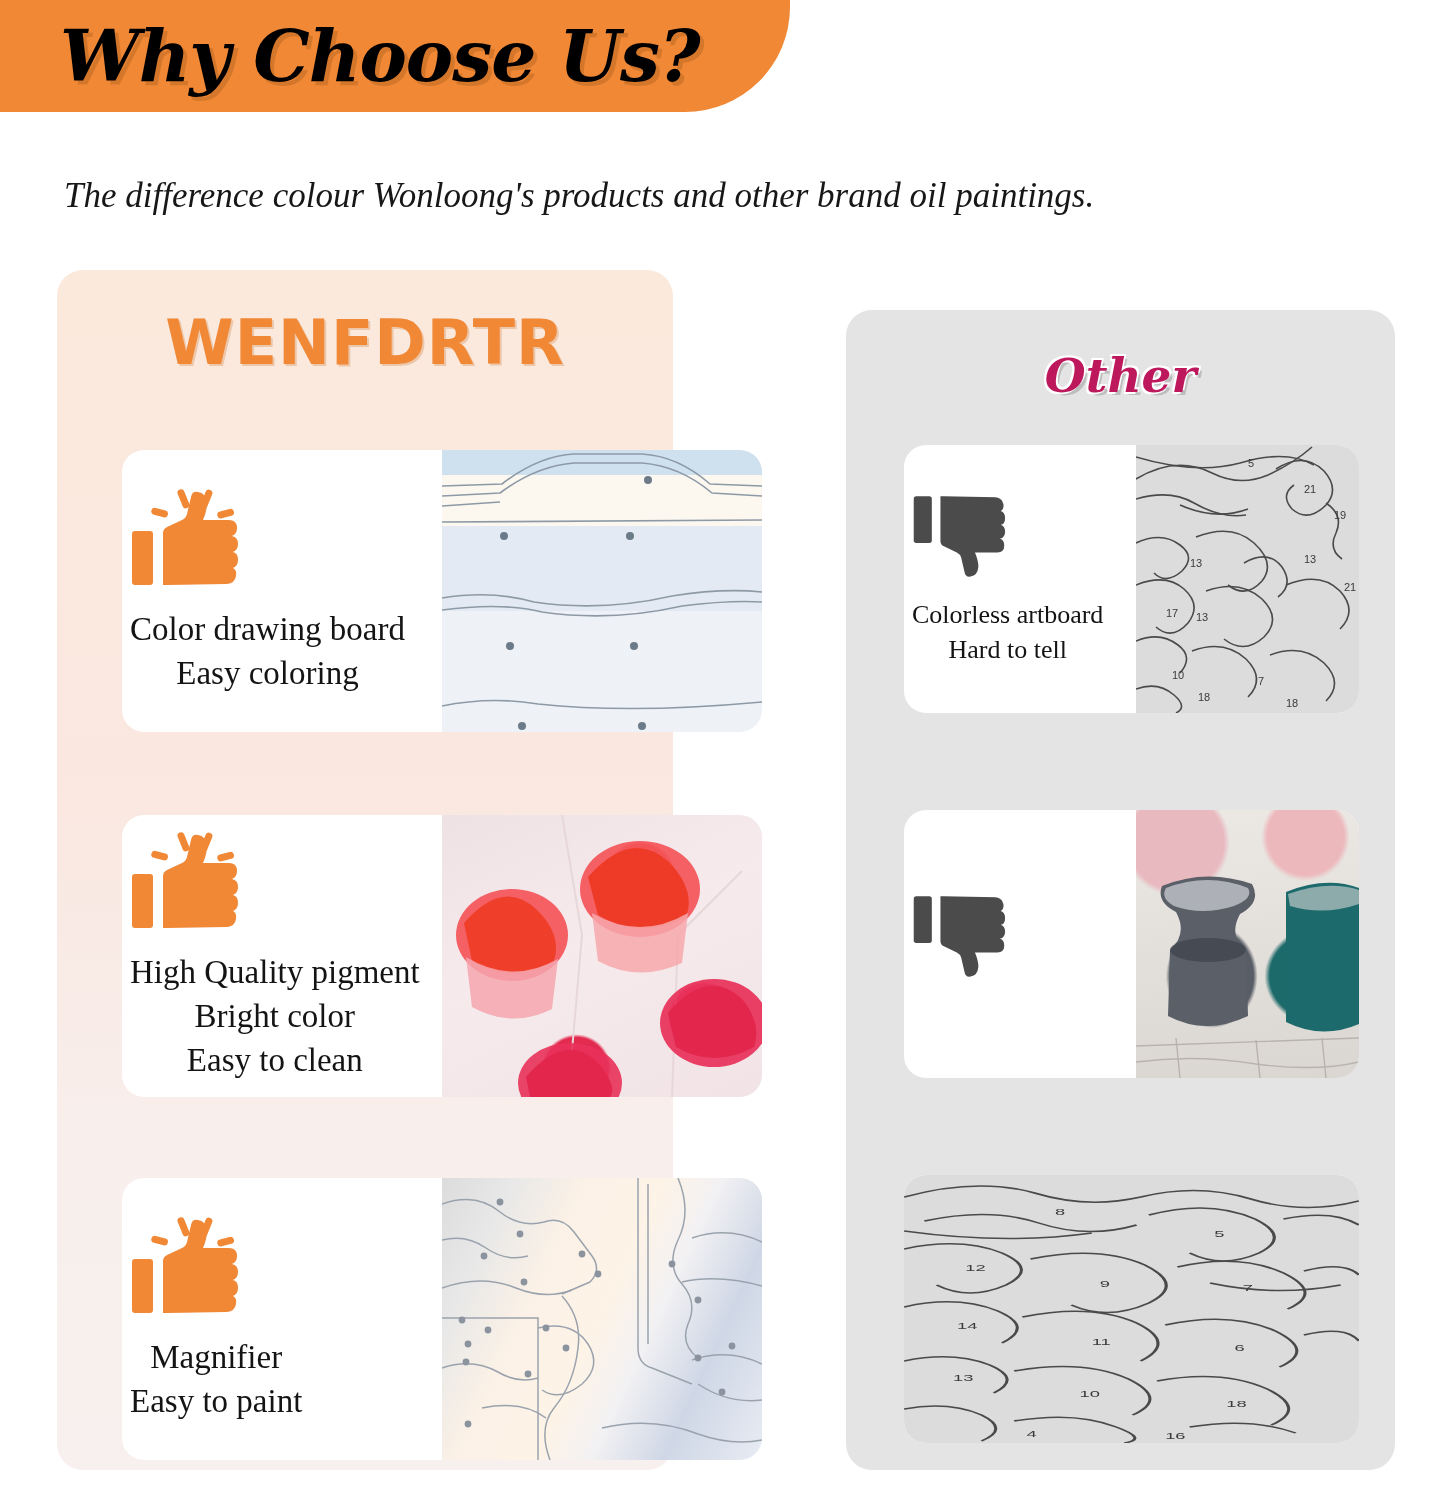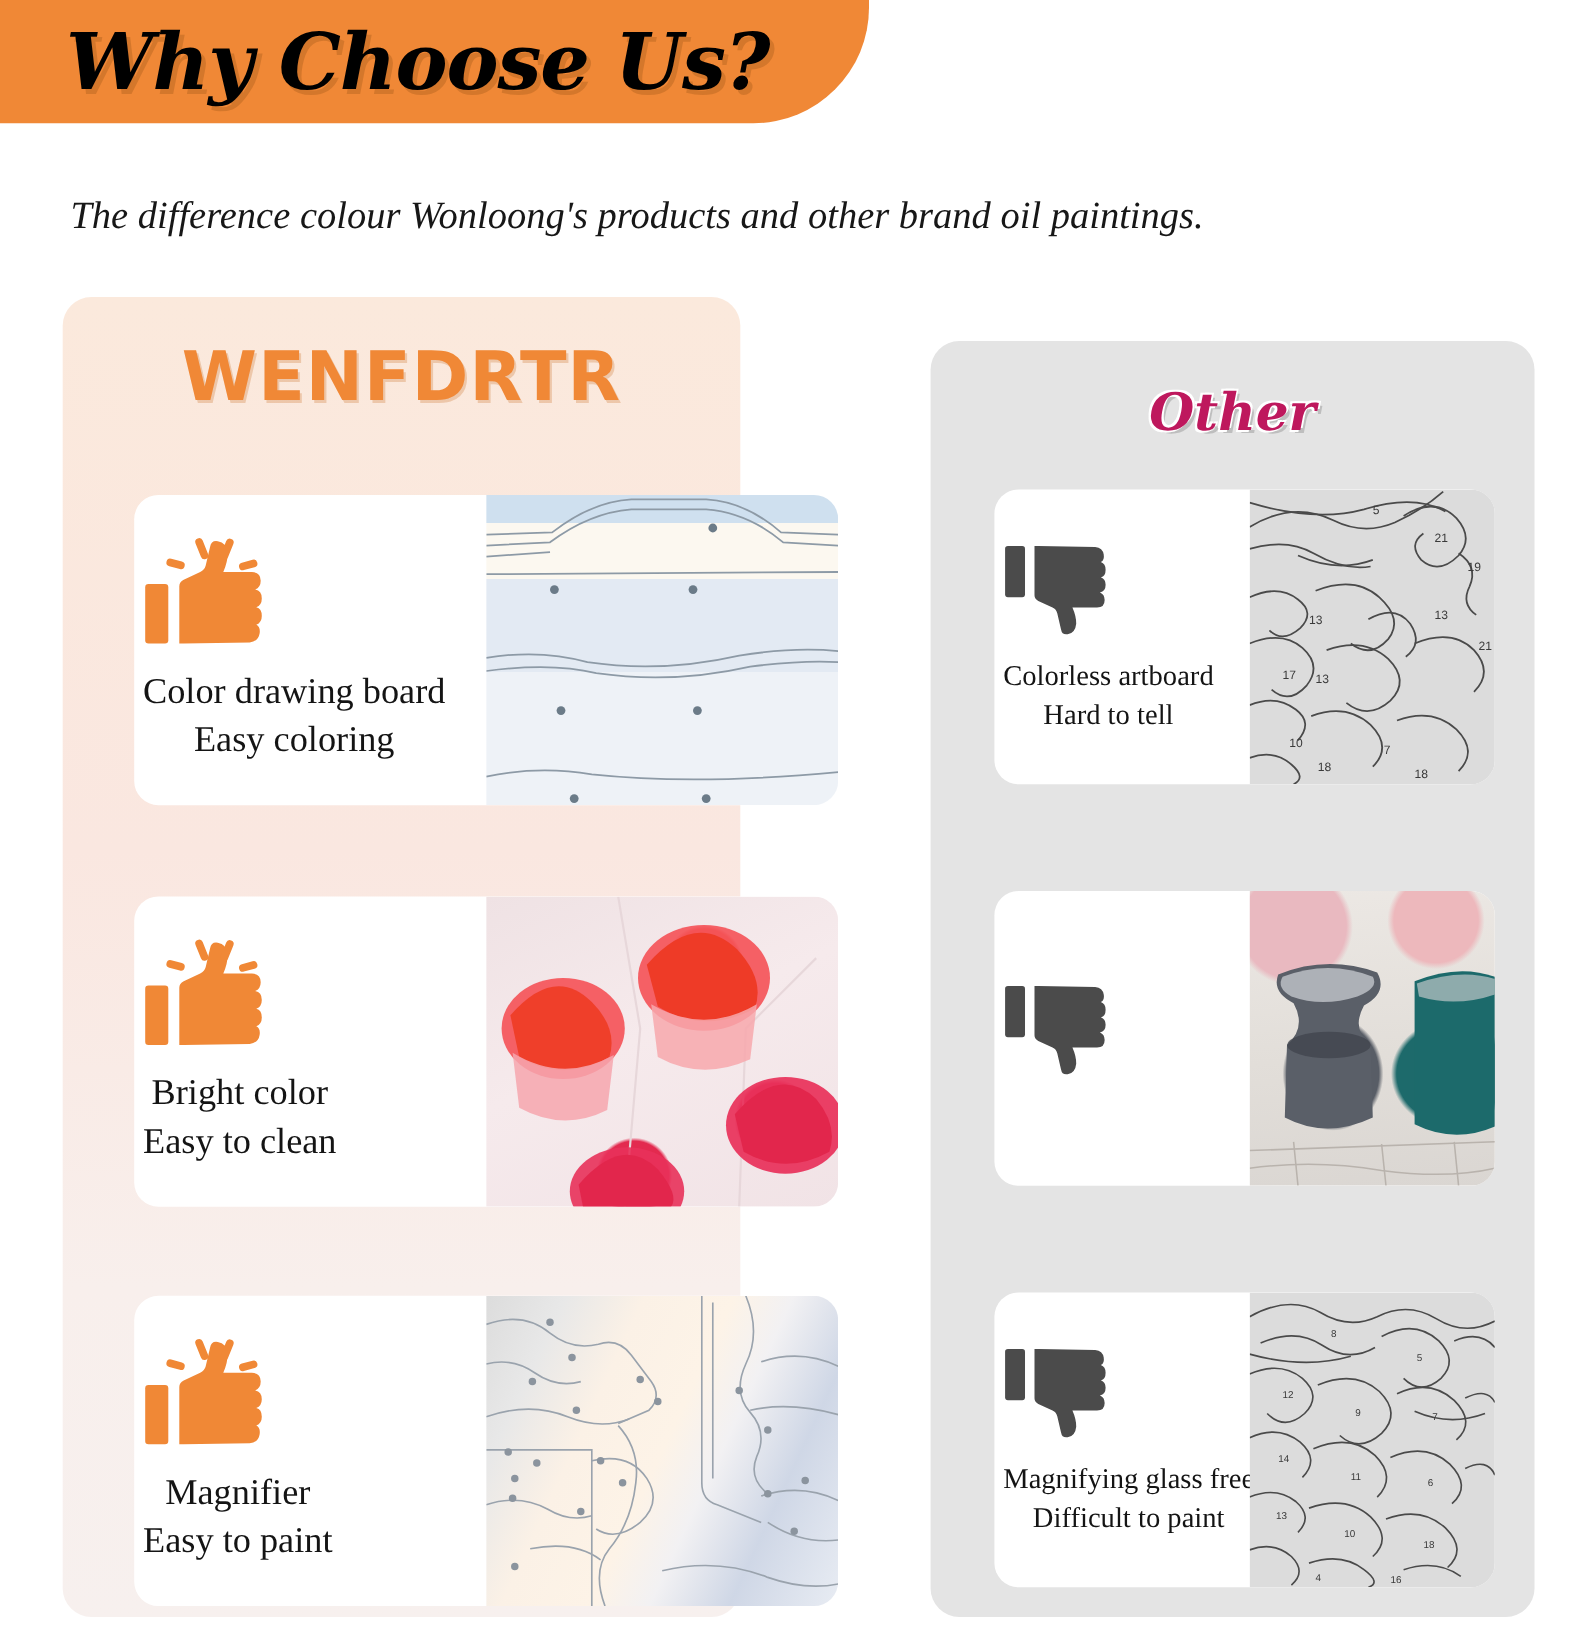--- a/index.html
+++ b/index.html
@@ -250,20 +250,21 @@
               <rect x="2" y="44" width="21" height="54" rx="3"></rect>
               <path d="M33 98 L33 46 Q33 42 37 40 L52 33 Q56 31 57 27 L61 10 Q62 4 68 5 Q76 6 77 16 Q77 24 73 33 L99 33 Q107 33 107 41 Q107 47 102 49 Q108 50 108 57 Q108 63 103 65 Q108 66 108 73 Q108 79 103 81 Q107 83 106 89 Q105 96 97 97 L37 98 Z"></path>
               <rect x="50" y="2" width="7" height="20" rx="3.5" transform="rotate(-22 53 12)"></rect>
               <rect x="73" y="2" width="7" height="20" rx="3.5" transform="rotate(22 76 12)"></rect>
               <rect x="26" y="18" width="7" height="17" rx="3.5" transform="rotate(-75 29 26)"></rect>
               <rect x="93" y="18" width="7" height="17" rx="3.5" transform="rotate(75 96 26)"></rect>
             </g>
           </svg>
         </span>
         <div class="caption">
+          <span class="ln">High Quality pigment</span>
           <span class="ln">Bright color</span>
           <span class="ln">Easy to clean</span>
         </div>
       </div>
       <div class="card-media">
         <div class="media-paint-good"></div>
         <svg class="outline-svg" viewBox="0 0 320 282" preserveAspectRatio="none" aria-hidden="true">
           <g stroke="#e7d7da" stroke-width="2" fill="none">
             <path d="M120 0 L140 120 L126 282"></path>
             <path d="M300 56 L236 120 L230 282"></path>
@@ -434,34 +435,20 @@
             <path d="M0 252 Q60 244 120 254 Q180 262 223 252"></path>
             <path d="M40 228 L44 268"></path>
             <path d="M120 230 L124 268"></path>
             <path d="M186 228 L190 268"></path>
           </g>
         </svg>
       </div>
     </div>
 
     <div class="card card-right card-r3">
-      <div class="card-text">
-        <span class="icon-wrap">
-          <svg class="thumb" width="100" height="92" viewBox="0 0 116 104" aria-hidden="true">
-            <g fill="#4b4b4b" transform="translate(0,104) scale(1,-1)">
-              <rect x="2" y="44" width="21" height="54" rx="3"></rect>
-              <path d="M33 98 L33 46 Q33 42 37 40 L52 33 Q56 31 57 27 L61 10 Q62 4 68 5 Q76 6 77 16 Q77 24 73 33 L99 33 Q107 33 107 41 Q107 47 102 49 Q108 50 108 57 Q108 63 103 65 Q108 66 108 73 Q108 79 103 81 Q107 83 106 89 Q105 96 97 97 L37 98 Z"></path>
-            </g>
-          </svg>
-        </span>
-        <div class="caption">
-          <span class="ln">Magnifying glass free</span>
-          <span class="ln">Difficult to paint</span>
-        </div>
-      </div>
       <div class="card-media">
         <div class="media-artboard-gray"></div>
         <svg class="outline-svg" viewBox="0 0 223 268" preserveAspectRatio="none" aria-hidden="true">
           <g fill="none" stroke="#4a4a4a" stroke-width="1.5">
             <path d="M0 22 Q36 2 64 18 Q90 34 116 22 Q144 8 170 24 Q196 40 223 26"></path>
             <path d="M10 46 Q42 32 66 48 Q90 64 114 50"></path>
             <path d="M120 40 Q150 24 172 44 Q190 62 174 78 Q156 94 140 78"></path>
             <path d="M186 44 Q210 34 223 50"></path>
             <path d="M0 74 Q28 62 48 78 Q66 94 50 110 Q32 126 16 110"></path>
             <path d="M62 84 Q96 70 118 90 Q138 110 120 128 Q100 146 82 130"></path>

